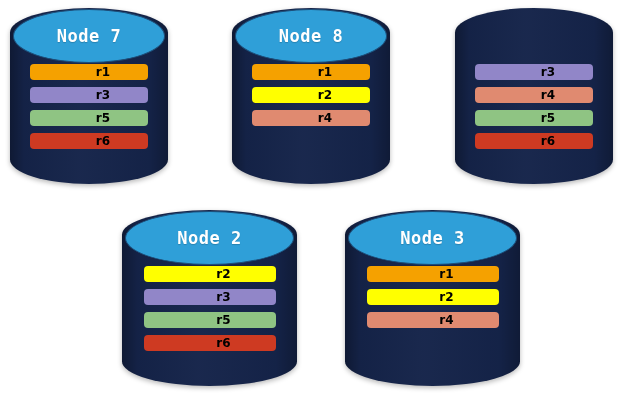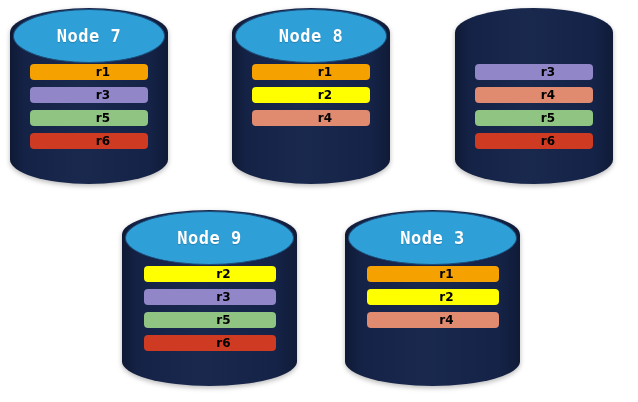--- a/index.html
+++ b/index.html
@@ -188,21 +188,21 @@
         <div class="record" style="background: rgb(206, 58, 34);">
           <span>r6</span>
         </div>
       </div>
   </div>
 
   <div class="node" id="node-4">
     <div class="cyl-body"></div>
     <div class="cyl-shade"></div>
     <div class="cyl-top">
-      <span class="node-title">Node 9</span>
+      <span class="node-title">Node 2</span>
     </div>
     <div class="records">
         <div class="record" style="background: rgb(255, 255, 0);">
           <span>r2</span>
         </div>
         <div class="record" style="background: rgb(145, 134, 200);">
           <span>r3</span>
         </div>
         <div class="record" style="background: rgb(143, 196, 131);">
           <span>r5</span>

